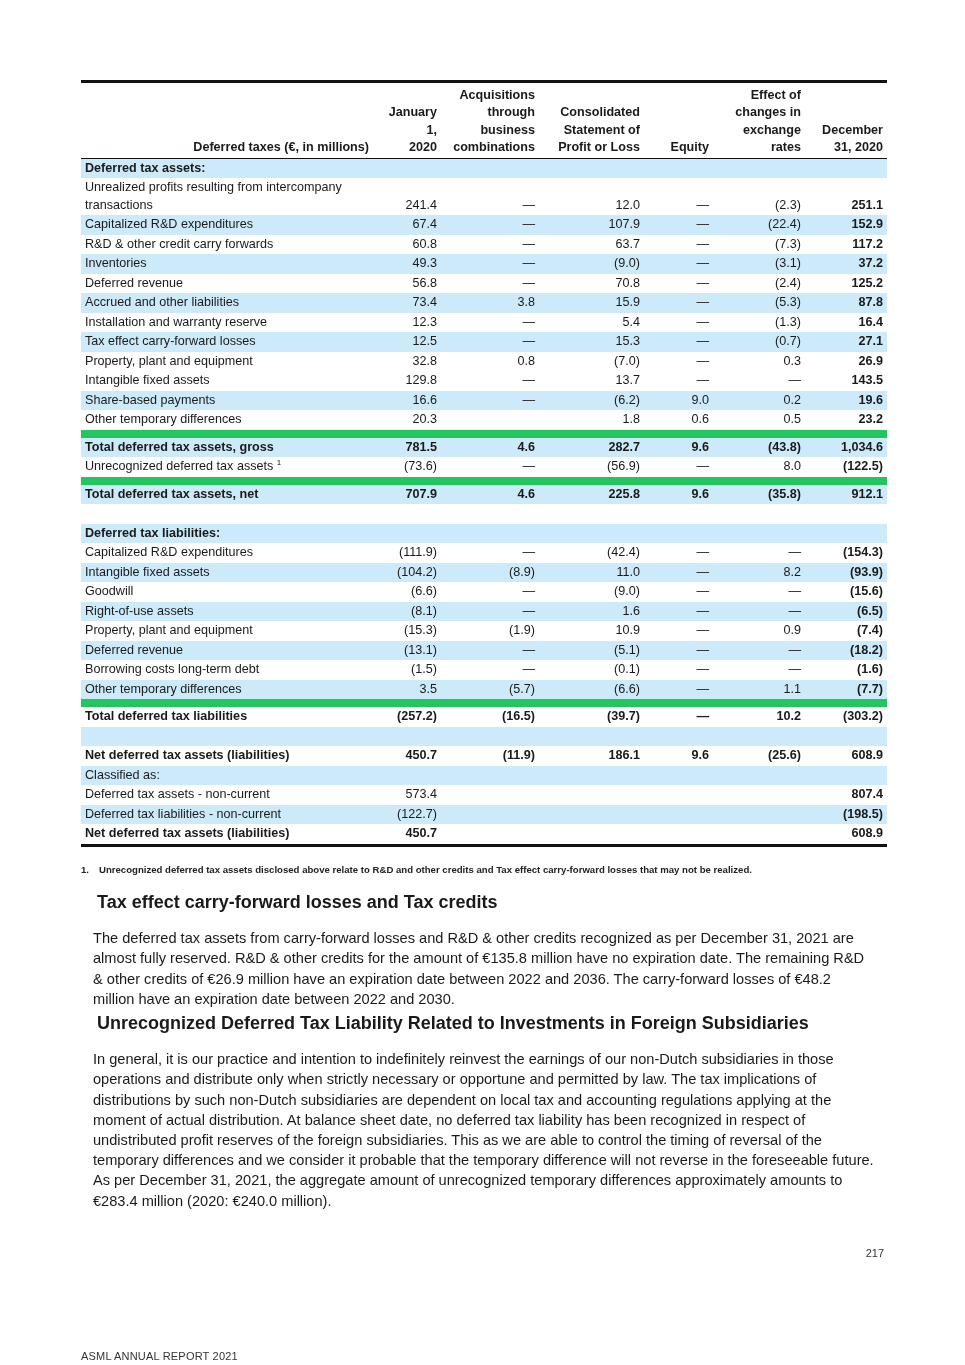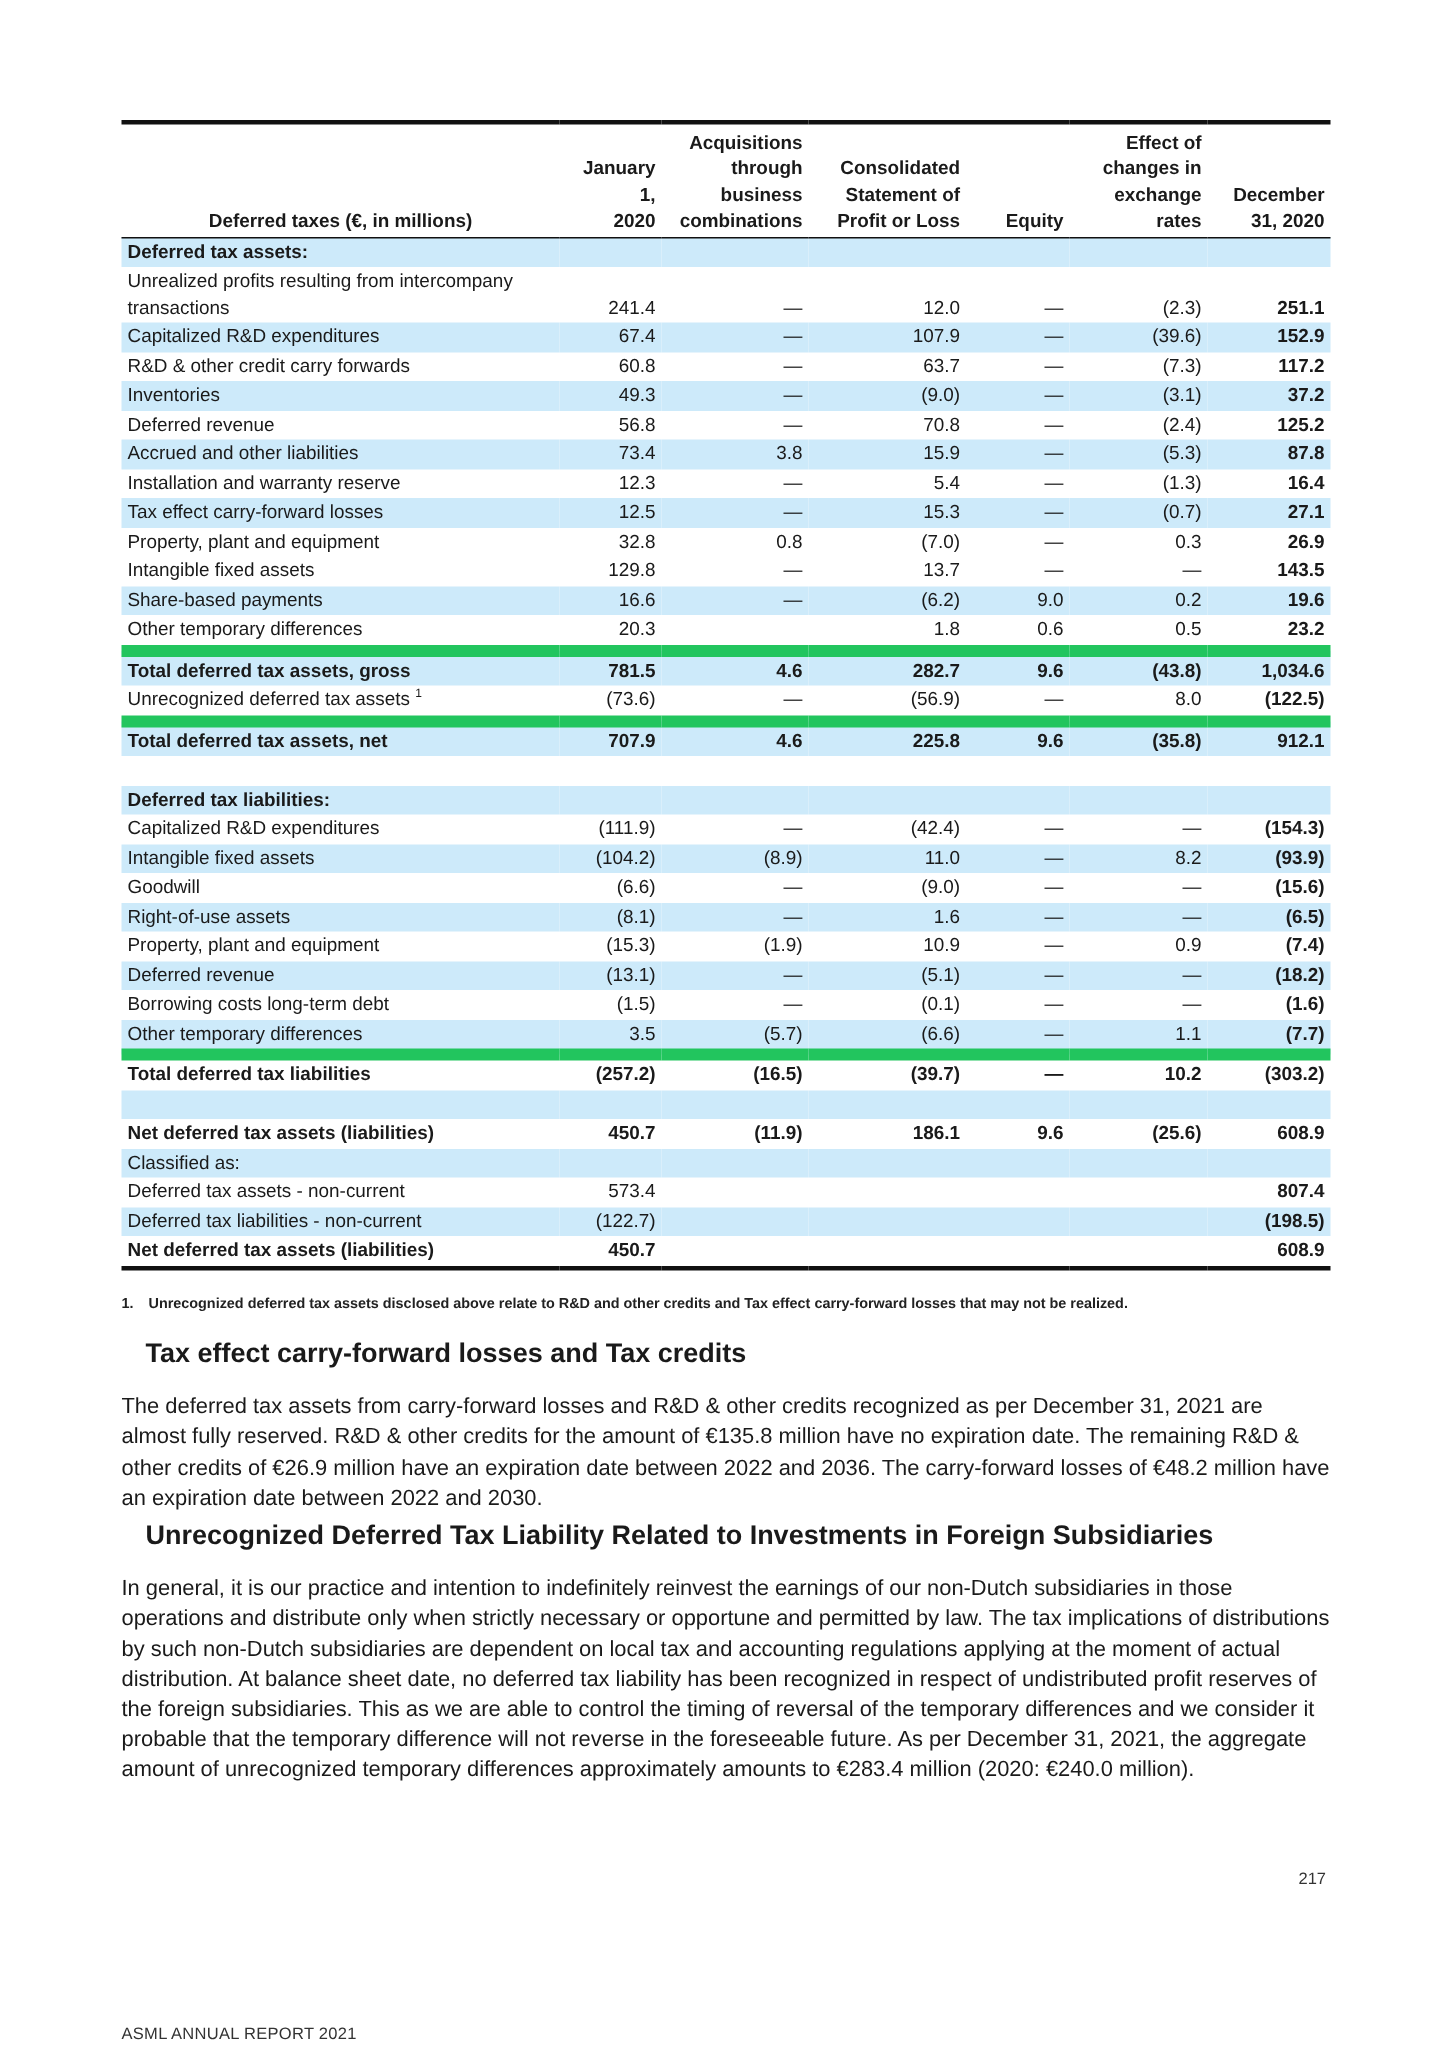--- a/index.html
+++ b/index.html
@@ -1,35 +1,35 @@
 <!DOCTYPE html>
 <html><head>
 <meta charset="utf-8">
 <style>
   html, body { margin:0; padding:0; background:#ffffff; }
   body { width:965px; height:1365px; position:relative; font-family:"Liberation Sans", sans-serif; color:#1a1a1a; }
   .page { position:absolute; left:81px; top:80px; width:806px; }
   table { border-collapse:collapse; width:806px; font-size:12.6px; table-layout:fixed; }
   thead th { font-weight:bold; text-align:right; vertical-align:bottom; line-height:17.4px; padding:4px 4px 1px 4px; }
-  thead th.lbl { text-align:center; }
+  thead th.lbl { text-align:right; }
   thead tr { border-top:3px solid #111; border-bottom:1px solid #111; }
   td { height:19.5px; padding:0 4px; line-height:19.5px; text-align:right; white-space:nowrap; }
   td.lbl { text-align:left; }
   tr.blue td { background:#cdeafa; }
   tr.bold td { font-weight:bold; }
   tr.top-rule td { border-top:8px solid #22c55e; }
   tr.bot-rule td { border-bottom:3px solid #111; }
   tr.tall td { height:36px; line-height:17.5px; vertical-align:bottom; padding-bottom:1px; }
   td.val-bold { font-weight:bold; }
   sup { font-size:8px; vertical-align:super; line-height:0; }
   .footnote { position:absolute; left:81px; top:864px; font-size:9.6px; color:#222;font-weight:bold; }
   .footnote .n { display:inline-block; width:18px; }
   .section { position:absolute; left:81px; width:806px; font-size:14.6px; line-height:20.2px; }
   .section h3 { margin:16px; font-size:18px; font-weight:bold; line-height:20.2px; }
-  .section p { margin:0; }
+  .section p { margin:12px; }
   .footer-left { position:absolute; left:81px; top:1350px; font-size:11px; color:#333; letter-spacing:0.2px; }
   .footer-right { position:absolute; right:81px; top:1247px; font-size:11px; color:#333; }
 </style>
 </head>
 <body>
 
 <div class="page">
   <table>
     <colgroup>
       <col style="width:292px">
@@ -69,21 +69,21 @@
           <td>—</td>
           <td>(2.3)</td>
           <td class="val-bold">251.1</td>
         </tr>
         <tr class="blue">
           <td class="lbl"><span>Capitalized R&amp;D expenditures</span></td>
           <td>67.4</td>
           <td>—</td>
           <td>107.9</td>
           <td>—</td>
-          <td>(39.6)</td>
+          <td>(22.4)</td>
           <td class="val-bold">152.9</td>
         </tr>
         <tr class="">
           <td class="lbl"><span>R&amp;D &amp; other credit carry forwards</span></td>
           <td>60.8</td>
           <td>—</td>
           <td>63.7</td>
           <td>—</td>
           <td>(7.3)</td>
           <td class="val-bold">117.2</td>

